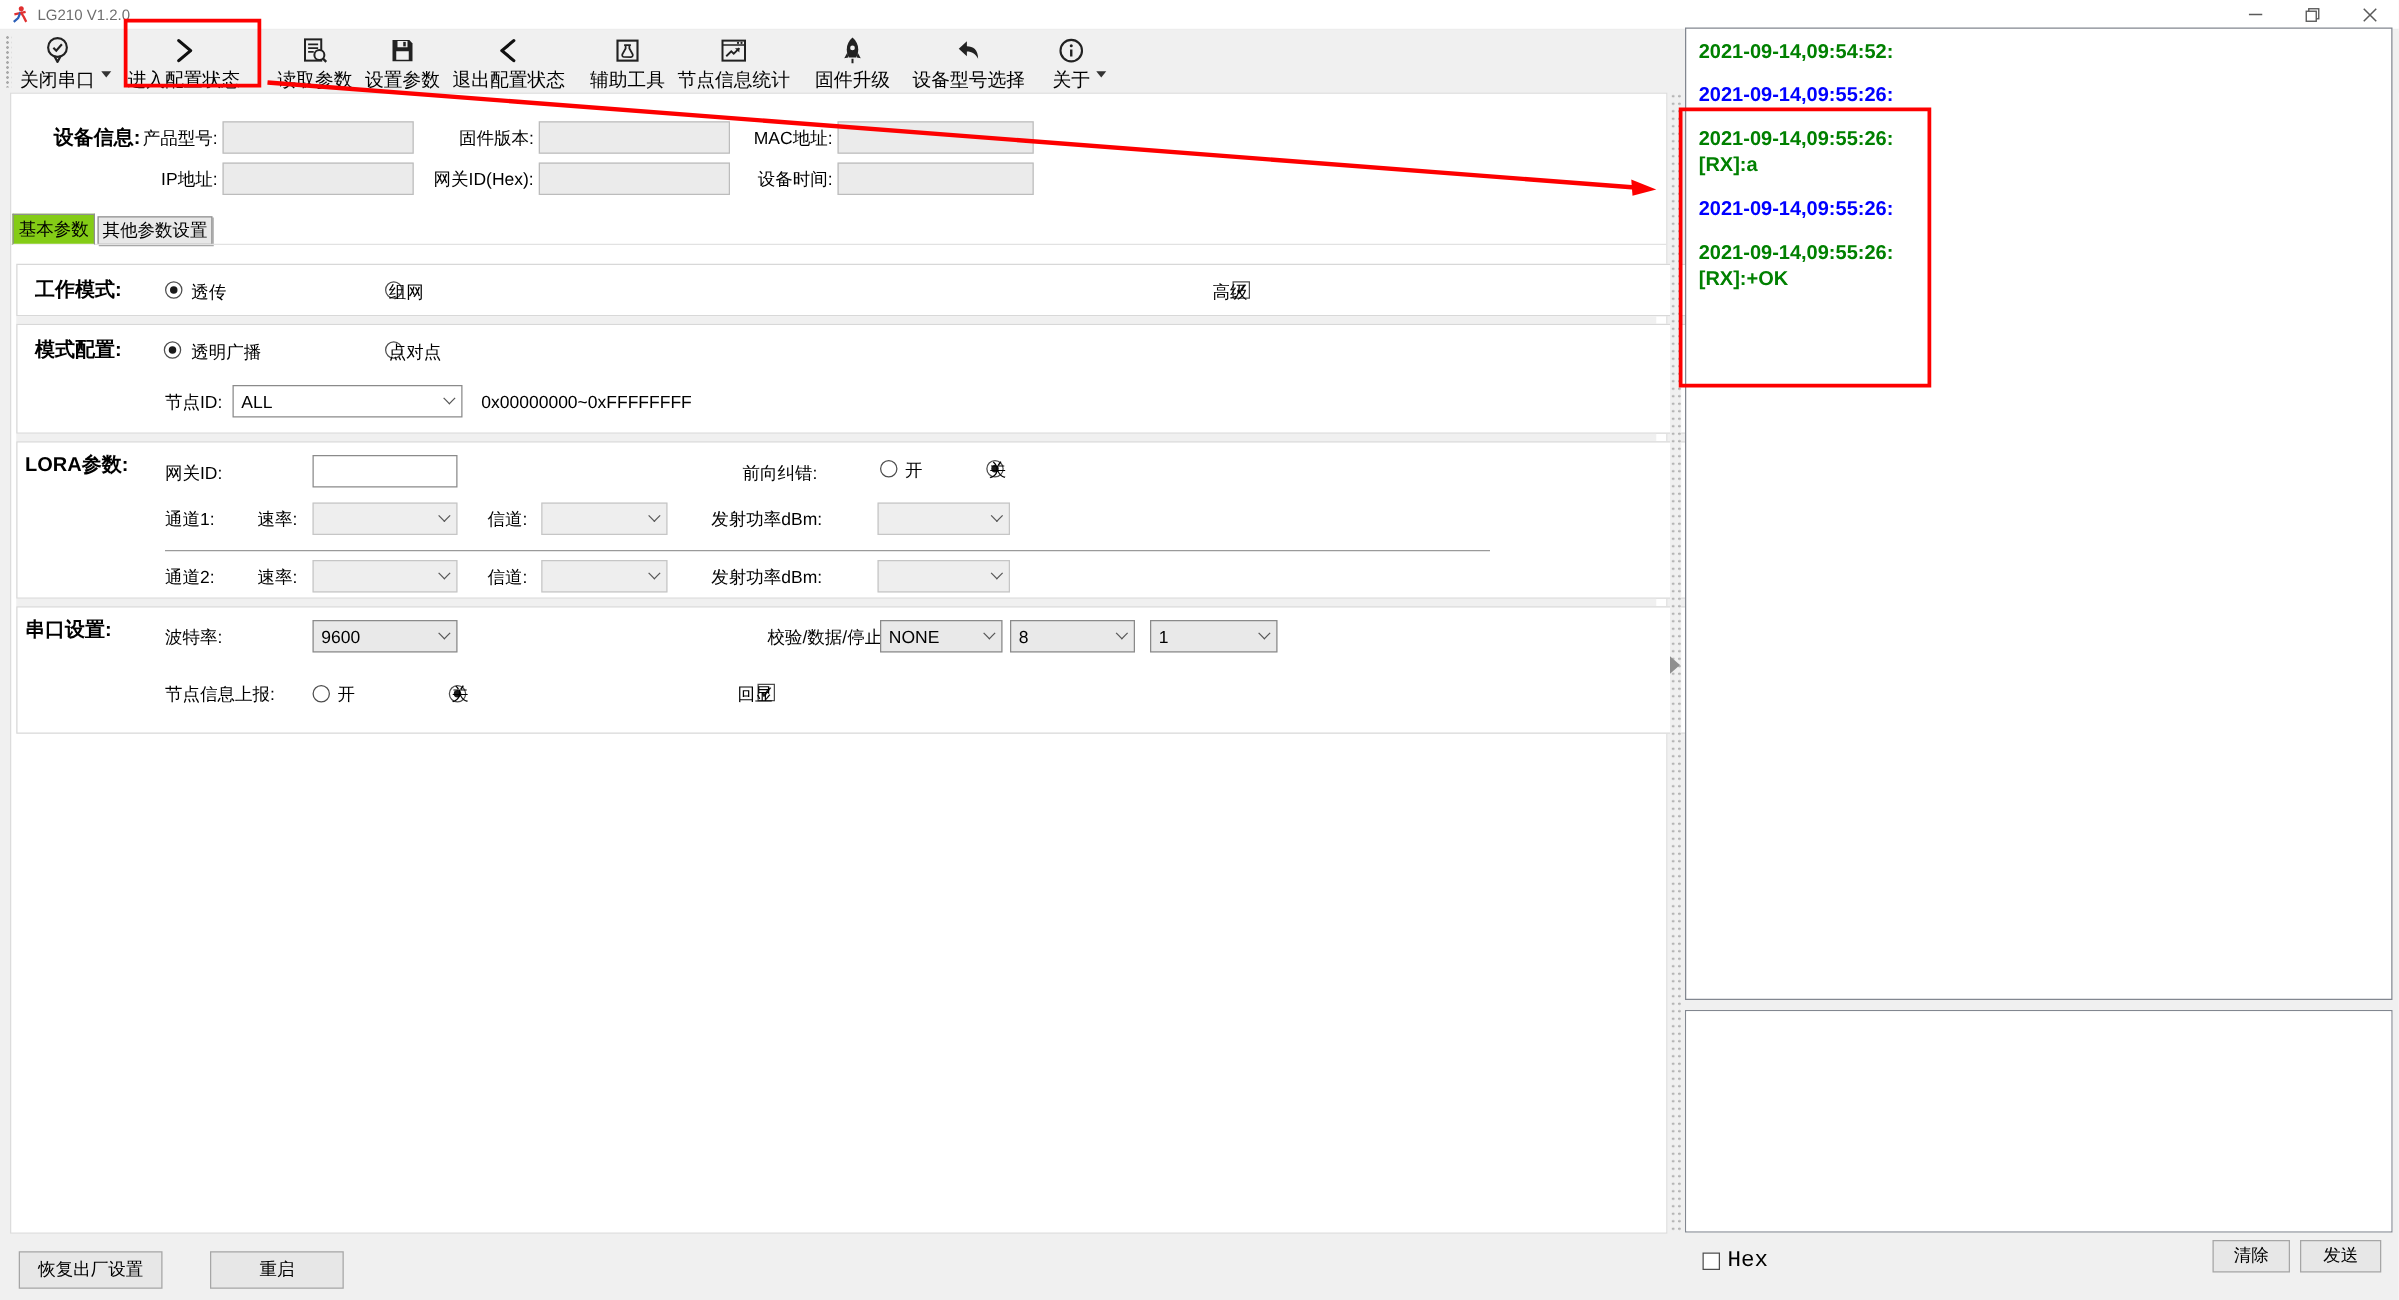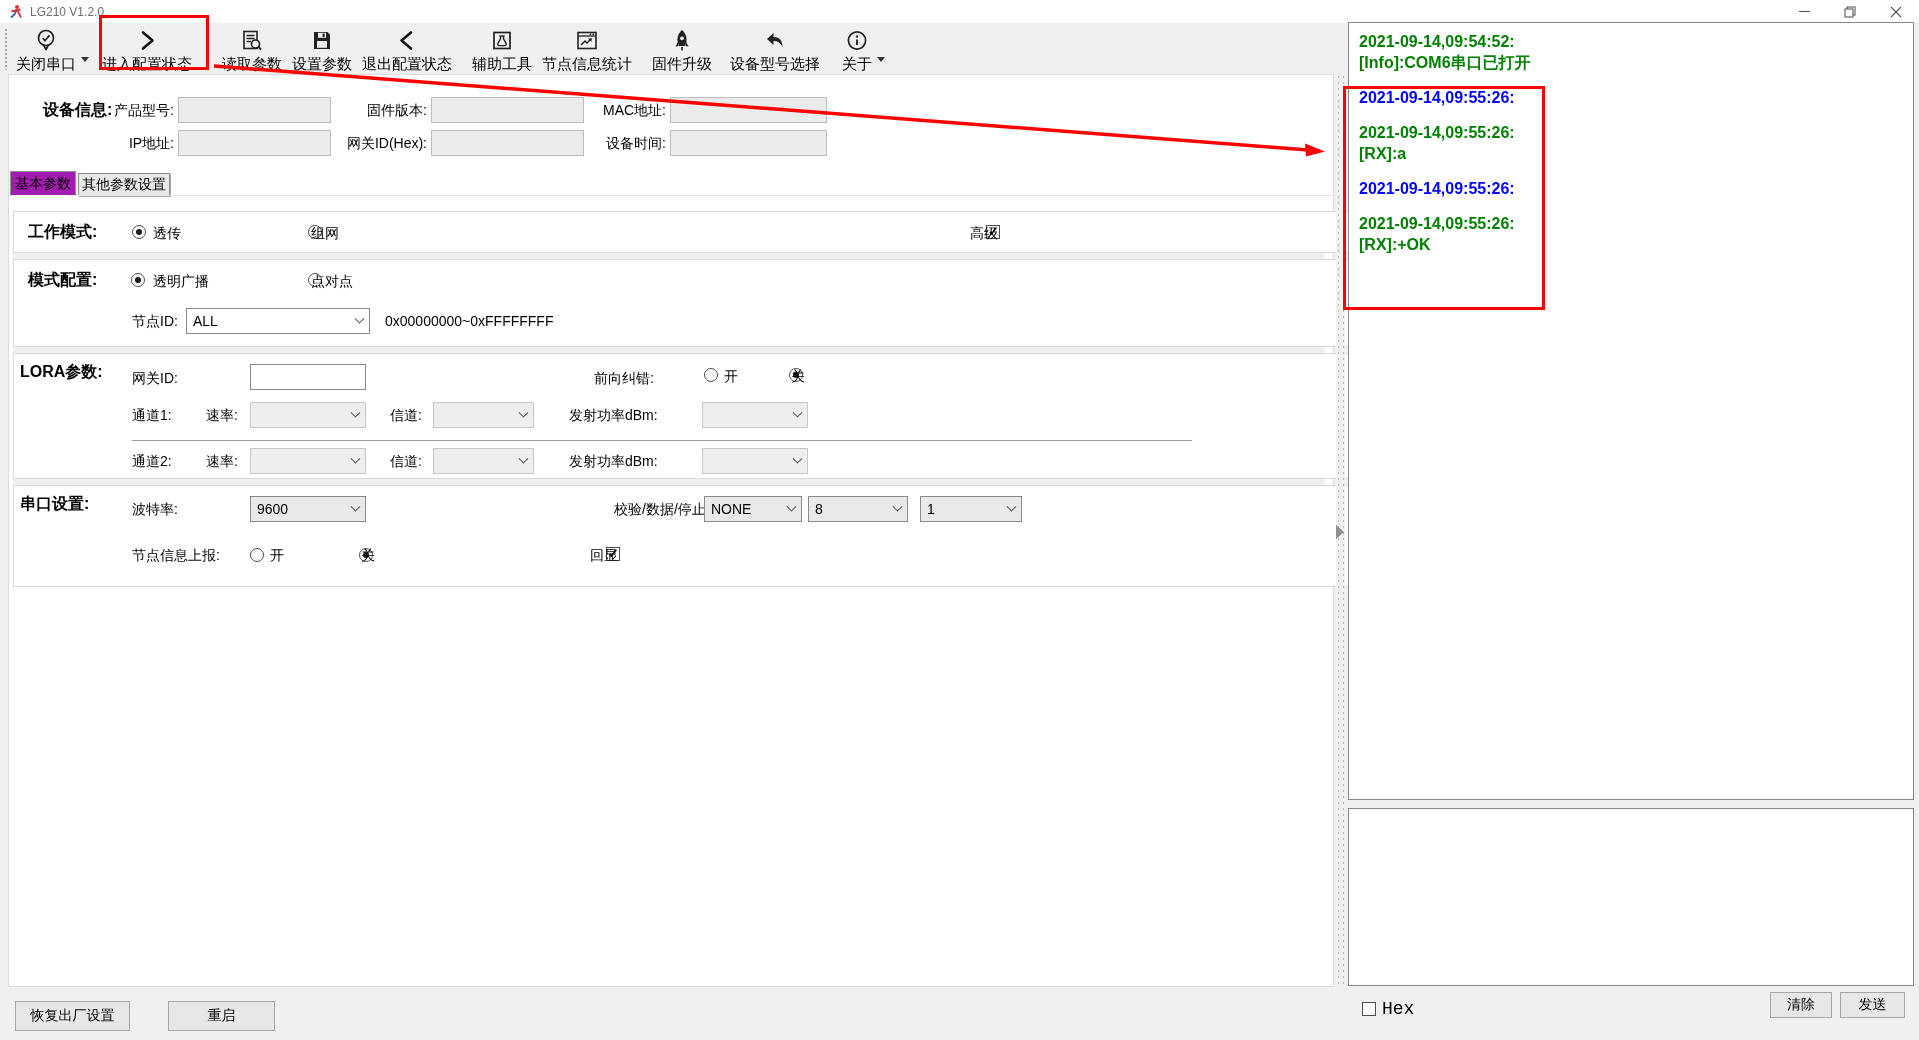--- a/index.html
+++ b/index.html
@@ -25,21 +25,21 @@
   .tb-label { font-size:15px; margin-top:1px; white-space:nowrap; }
   .tb-caret { width:0; height:0; border-left:4px solid transparent; border-right:4px solid transparent; border-top:5px solid #333; align-self:center; margin-top:20px; }
   
   .main-panel { position:absolute; left:8px; top:74px; width:1326px; height:913px; background:#ffffff; border:1px solid #dcdcdc; }
   .abs { position:absolute; }
   .lbl { font-size:14px; white-space:nowrap; }
   .sec-title { font-size:16px; font-weight:bold; white-space:nowrap; }
   .field { background:#ebebeb; border:1px solid #bcbcbc; height:26px; font-size:14px; padding:0 4px; font-family:"Liberation Sans",sans-serif; }
   .field.white { background:#fff; border:1px solid #8a8a8a; }
   .tab { position:absolute; top:96px; height:25px; font-size:14px; display:flex; align-items:center; justify-content:center; }
-  .tab.active { background:#a21caf; border:1px solid #909090; border-bottom:1px solid #f2f2f2; z-index:2; }
+  .tab.active { background:#84cc16; border:1px solid #909090; border-bottom:1px solid #f2f2f2; z-index:2; }
   .tab.inactive { background:#e8e8e8; border:1px solid #8d8d8d; box-shadow:1px 1px 0 #a8a8a8; top:98px; height:23px; }
   .tabline { position:absolute; top:120px; left:0; width:1324px; border-top:1px solid #e2e2e2; }
   .gbox { position:absolute; left:4px; width:1532px; background:#fff; border:1px solid #d8d8d8; }
   .gap-strip { position:absolute; left:4px; width:1312px; height:6px; background:#f0f0f0; }
   .radio { width:14px; height:14px; border:1px solid #4d4d4d; border-radius:50%; background:#fff; display:inline-block; position:relative; }
   .radio.checked::after { content:""; position:absolute; left:3px; top:3px; width:6px; height:6px; border-radius:50%; background:#1a1a1a; }
   .cbox { width:14px; height:14px; border:1px solid #4d4d4d; background:#fff; display:inline-block; position:relative; }
   .cbox.checked::after { content:"✓"; position:absolute; left:1px; top:-2px; font-size:13px; font-weight:bold; color:#222; }
   .combo { position:absolute; height:26px; border:1px solid #8a8a8a; background:#fff; display:flex; align-items:center; padding:0 6px; font-size:14px; }
   .combo.gray { background:#e9e9e9; }
@@ -348,21 +348,20 @@
 <div class="btn" style="left:168px; top:1001px; width:107px; height:30px;">
   <span>重启</span>
 </div>
 
 <div class="splitter"></div>
 <div class="split-arrow"></div>
 
 <div class="log-panel">
   <div class="log-entry info">
     <div>2021-09-14,09:54:52:</div>
-    <div>[Info]:COM6串口已打开</div>
   </div>
   <div class="log-entry tx">
     <div>2021-09-14,09:55:26:</div>
   </div>
   <div class="log-entry rx">
     <div>2021-09-14,09:55:26:</div>
     <div>[RX]:a</div>
   </div>
   <div class="log-entry tx">
     <div>2021-09-14,09:55:26:</div>

